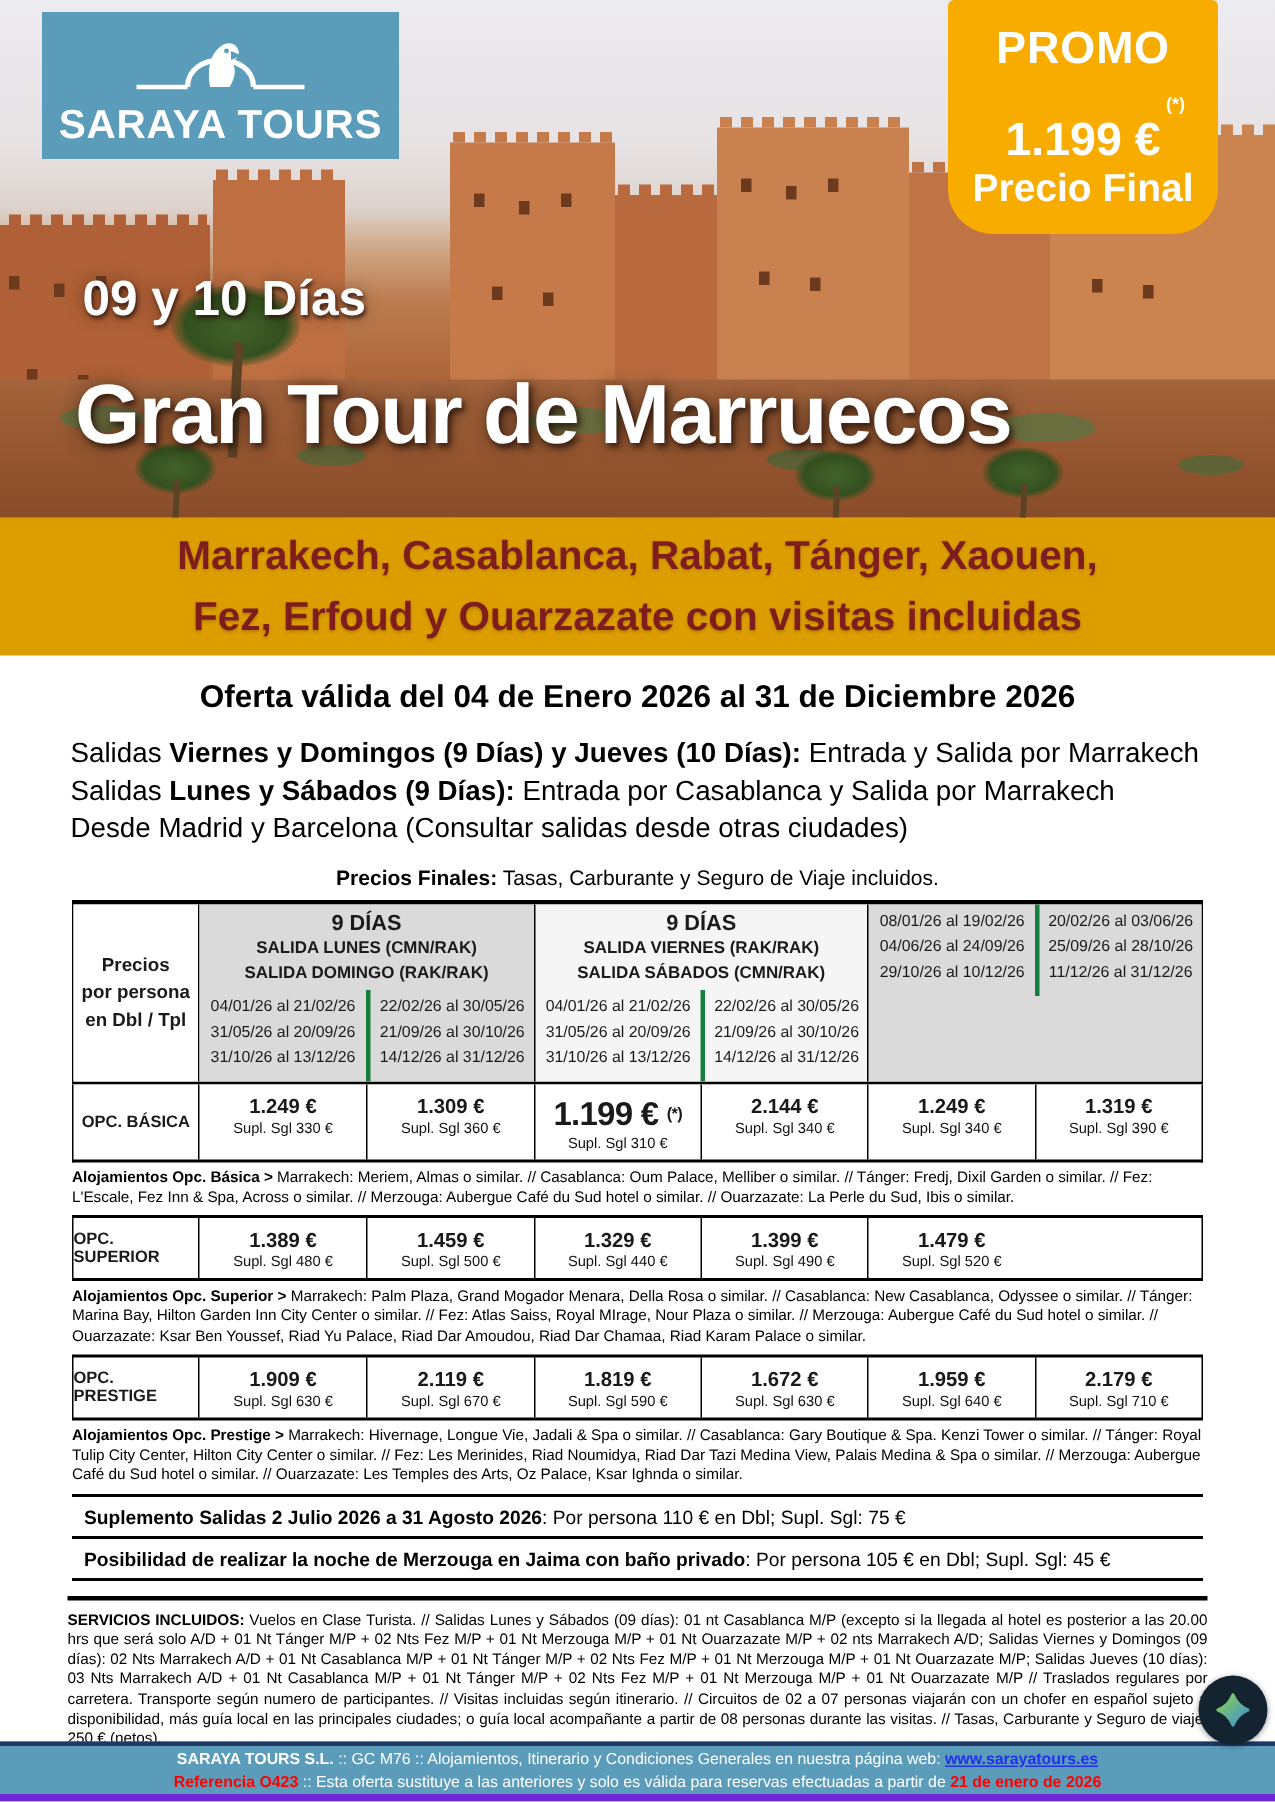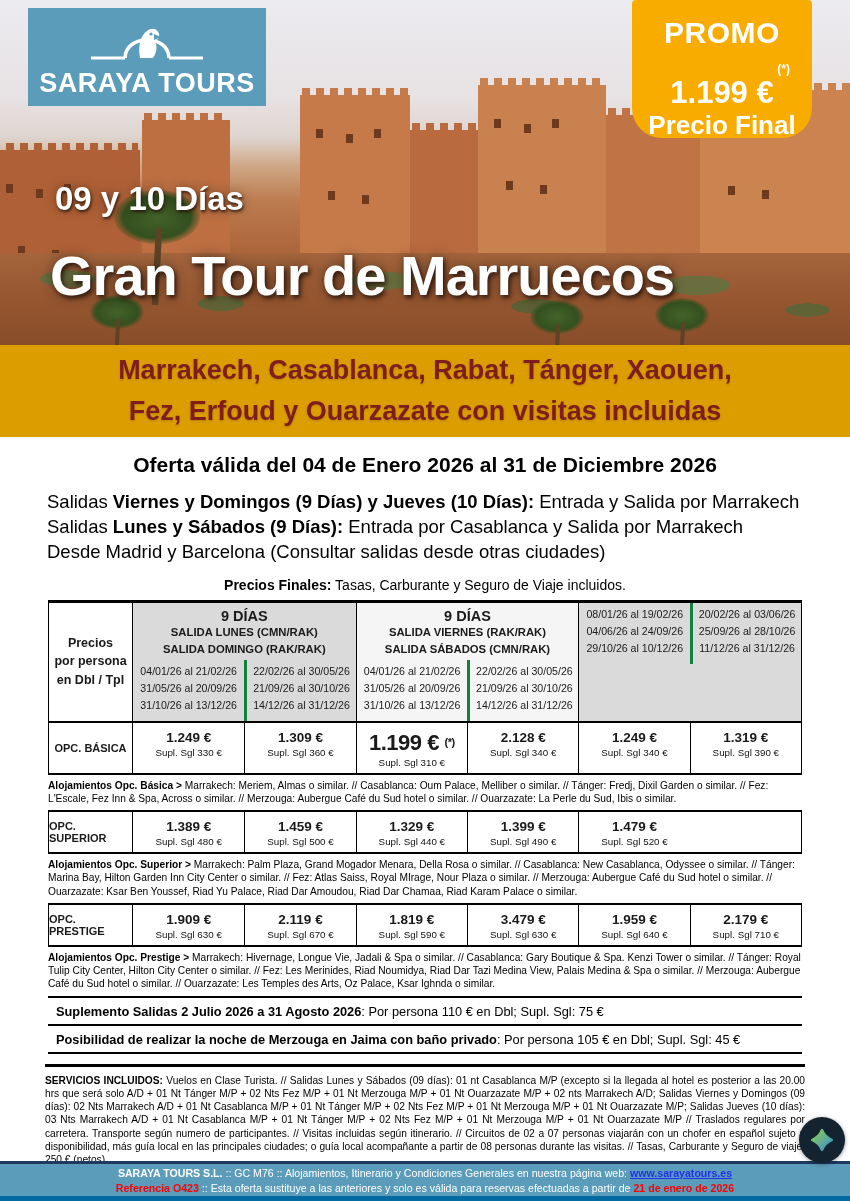--- a/index.html
+++ b/index.html
@@ -44,21 +44,21 @@
   .palm.big { transform:scale(1.6); }
 
   .logo-box {
     position:absolute; left:28px; top:8px; width:238px; height:98px; z-index:5;
     background:#5B9CBA; display:flex; flex-direction:column; align-items:center; justify-content:flex-start;
     padding-top:6px;
   }
   .logo-name { color:#ffffff; font-weight:bold; font-size:27px; letter-spacing:.5px; margin-top:-2px; }
 
   .promo-box {
-    position:absolute; right:38px; top:0; width:180px; height:138px; z-index:5;
+    position:absolute; right:38px; top:0; width:180px; height:156px; z-index:5;
     background:#F9AC00; border-radius:4px 4px 30px 30px; color:#ffffff; text-align:center; padding-top:16px;
   }
   .promo-label { font-size:30px; font-weight:bold; letter-spacing:.5px; }
   .promo-ast { font-size:12px; font-weight:bold; margin:12px 22px 0 0; text-align:right; }
   .promo-price { font-size:31px; font-weight:bold; line-height:34px; }
   .promo-final { font-size:26px; font-weight:bold; line-height:30px; }
 
   .hero-days {
     position:absolute; left:55px; top:180px; z-index:4; color:#fff; font-weight:bold; font-size:33px;
     text-shadow:1px 2px 3px rgba(40,20,10,.85), 0 0 12px rgba(0,0,0,.4);
@@ -127,21 +127,21 @@
   .strip b { font-weight:bold; }
 
   
   .legal { margin:10px 45px 0; border-top:3.5px solid #000; padding-top:7px; }
   .legal p { font-size:10.2px; line-height:1.3; text-align:justify; margin-bottom:7px; color:#000; }
   .legal p b { font-weight:bold; }
 
   
   .footer {
     position:absolute; left:0; right:0; bottom:0; height:40px;
-    background:#5B9CBA; border-top:3px solid #1F3864; border-bottom:5px solid #0369a1;
+    background:#5B9CBA; border-top:3px solid #1F3864; border-bottom:5px solid #6d28d9;
     text-align:center; font-size:10.6px; color:#ffffff; padding-top:2px; line-height:15px;
   }
   .footer b { font-weight:bold; }
   .footer a { color:#2230EE; font-weight:bold; text-decoration:underline; cursor:pointer; }
   .footer .red { color:#FF0000; font-weight:bold; }
 
   .chat-btn {
     position:absolute; right:5px; bottom:38px; width:46px; height:46px; border-radius:50%;
     background:#132430; z-index:9; display:flex; align-items:center; justify-content:center;
     box-shadow:0 1px 4px rgba(0,0,0,.4); cursor:pointer;
@@ -273,21 +273,21 @@
       </div>
     <div class="pcell">
         <div class="pval">1.309 €</div>
         <div class="psupl">Supl. Sgl 360 €</div>
       </div>
     <div class="pcell featured">
       <div class="pval"><span>1.199 €</span> <span class="ast">(*)</span></div>
       <div class="psupl">Supl. Sgl 310 €</div>
     </div>
     <div class="pcell">
-        <div class="pval">2.128 €</div>
+        <div class="pval">2.144 €</div>
         <div class="psupl">Supl. Sgl 340 €</div>
       </div>
     <div class="pcell">
         <div class="pval">1.249 €</div>
         <div class="psupl">Supl. Sgl 340 €</div>
       </div>
     <div class="pcell">
         <div class="pval">1.319 €</div>
         <div class="psupl">Supl. Sgl 390 €</div>
       </div>
@@ -327,21 +327,21 @@
       </div>
     <div class="pcell">
         <div class="pval">2.119 €</div>
         <div class="psupl">Supl. Sgl 670 €</div>
       </div>
     <div class="pcell">
         <div class="pval">1.819 €</div>
         <div class="psupl">Supl. Sgl 590 €</div>
       </div>
     <div class="pcell">
-        <div class="pval">3.479 €</div>
+        <div class="pval">1.672 €</div>
         <div class="psupl">Supl. Sgl 630 €</div>
       </div>
     <div class="pcell">
         <div class="pval">1.959 €</div>
         <div class="psupl">Supl. Sgl 640 €</div>
       </div>
     <div class="pcell">
         <div class="pval">2.179 €</div>
         <div class="psupl">Supl. Sgl 710 €</div>
       </div>

